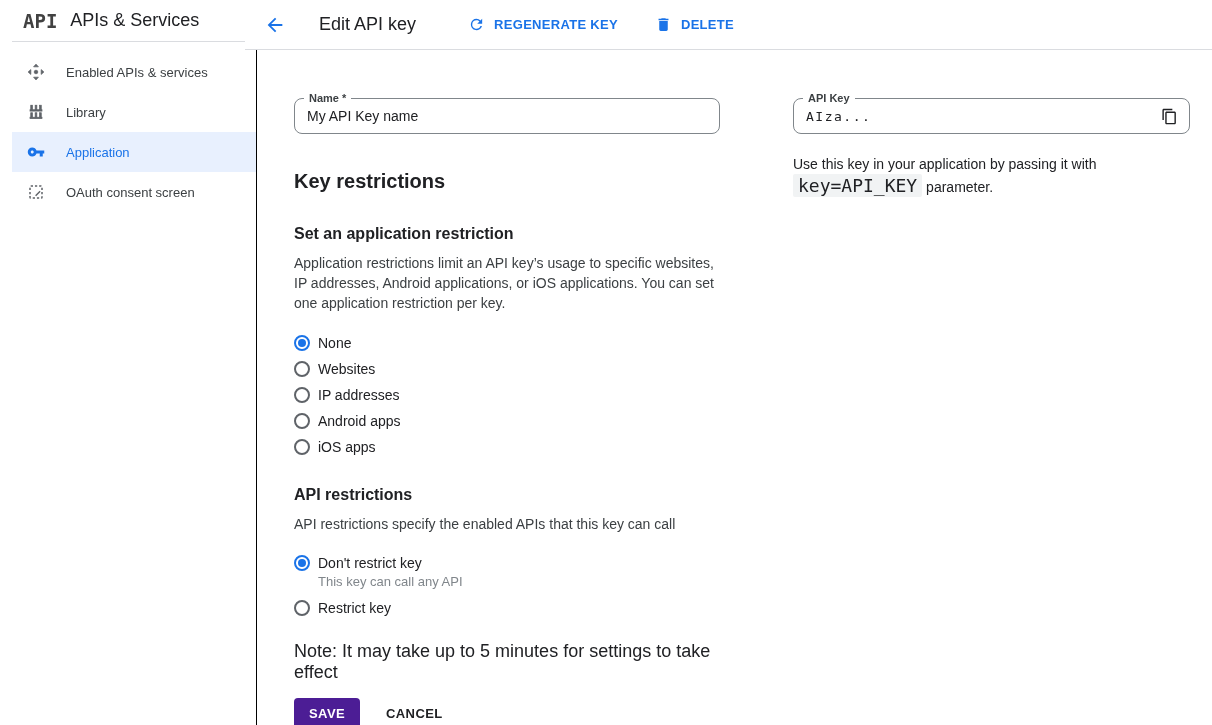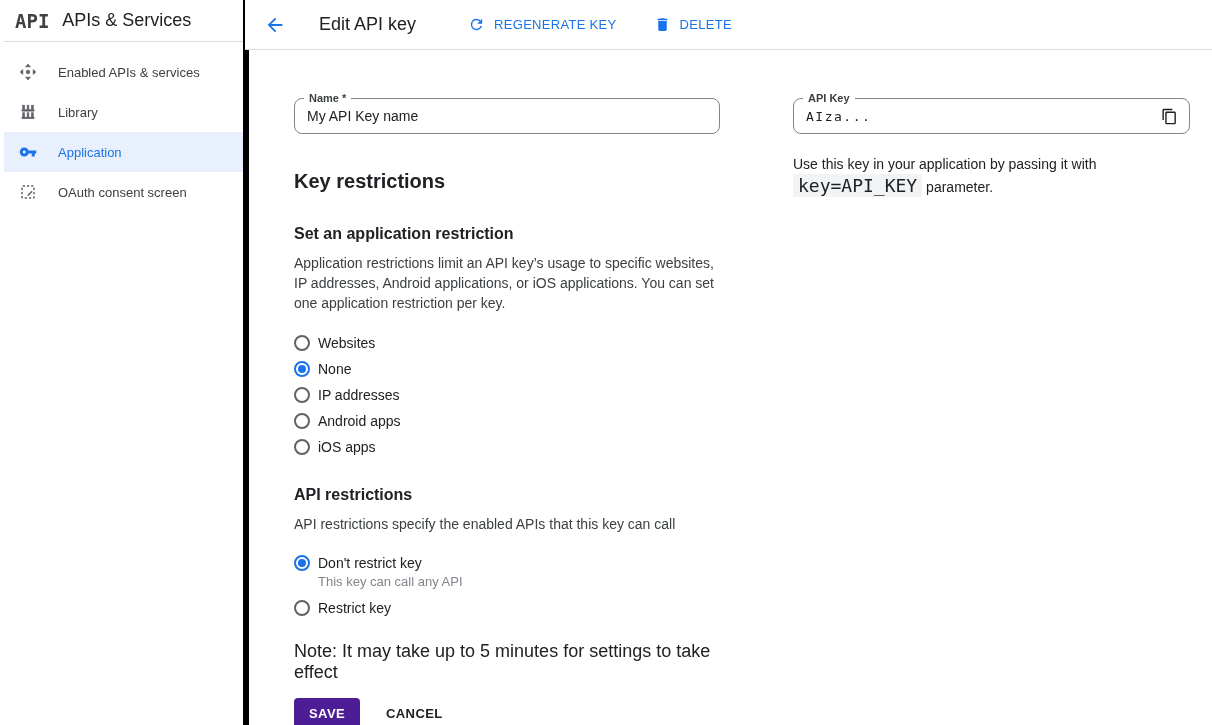--- a/index.html
+++ b/index.html
@@ -3,22 +3,22 @@
 <meta charset="utf-8">
 <style>
   * { box-sizing: border-box; margin: 0; padding: 0; }
   html,body { width:1212px; height:725px; }
   body {
     font-family: "Liberation Sans", sans-serif;
     color:#202124; background:#fff; position:relative; overflow:hidden;
     font-size:14px;
   }
   
-  .sidebar { position:absolute; left:4px; top:0; width:245px; height:725px;
-             border-right:6px solid #000000; background:#fff; }
+  .sidebar { position:absolute; left:12px; top:0; width:245px; height:725px;
+             border-right:1px solid #000000; background:#fff; }
   .sidebar-header { height:42px; border-bottom:1px solid #dadce0;
                     display:flex; align-items:center; padding-left:11px; }
   .logo { font-family:"DejaVu Sans Mono", monospace; font-weight:700;
           font-size:19px; color:#424242; letter-spacing:0; }
   .sidebar-title { font-size:18px; color:#202124; margin-left:13px; font-weight:400; }
   .nav { padding-top:10px; }
   .nav-item { height:40px; display:flex; align-items:center; padding-left:14px;
               cursor:pointer; }
   .nav-icon { width:20px; height:20px; display:flex; align-items:center;
               justify-content:center; flex:0 0 20px; }
@@ -30,21 +30,21 @@
   
   .topbar { position:absolute; left:245px; top:0; width:967px; height:50px;
             border-bottom:1px solid #dadce0; display:flex; align-items:center;
             background:#fff; }
   .back-btn { margin-left:16px; background:none; border:none; cursor:pointer;
               width:28px; height:28px; display:flex; align-items:center; justify-content:center; }
   .back-btn svg { width:22px; height:22px; fill:#1a73e8; }
   .page-title { font-size:18px; font-weight:400; color:#202124; margin-left:30px; }
   .bar-btn { display:flex; align-items:center; background:none; border:none;
              cursor:pointer; color:#1a73e8; font-family:"Liberation Sans",sans-serif;
-             font-size:13px; font-weight:400; letter-spacing:.3px; }
+             font-size:13px; font-weight:700; letter-spacing:.3px; }
   .bar-btn svg { width:17px; height:17px; fill:#1a73e8; margin-right:9px; }
   .regen-btn { margin-left:52px; }
   .del-btn { margin-left:37px; }
   
   .col-left  { position:absolute; left:294px; top:98px; width:426px; }
   .col-right { position:absolute; left:793px; top:98px; width:397px; }
   
   .field { position:relative; height:36px; border:1px solid #80868b;
            border-radius:8px; background:#fff; }
   .field-label { position:absolute; top:-7px; left:9px; background:#fff;
@@ -179,26 +179,26 @@
       <input type="text" value="My API Key name" style="">
     </div>
 
     <h2 class="h-key-restrictions">Key restrictions</h2>
 
     <h3 class="h-sub">Set an application restriction</h3>
     <p class="desc">Application restrictions limit an API key’s usage to specific websites, IP addresses, Android applications, or iOS applications. You can set one application restriction per key.</p>
 
     <div class="radio-group">
       <label class="radio-row">
-        <span class="radio"></span>
-        <span class="radio-label">Websites</span>
-      </label>
-      <label class="radio-row">
         <span class="radio checked"></span>
         <span class="radio-label">None</span>
+      </label>
+      <label class="radio-row">
+        <span class="radio"></span>
+        <span class="radio-label">Websites</span>
       </label>
       <label class="radio-row">
         <span class="radio"></span>
         <span class="radio-label">IP addresses</span>
       </label>
       <label class="radio-row">
         <span class="radio"></span>
         <span class="radio-label">Android apps</span>
       </label>
       <label class="radio-row">

